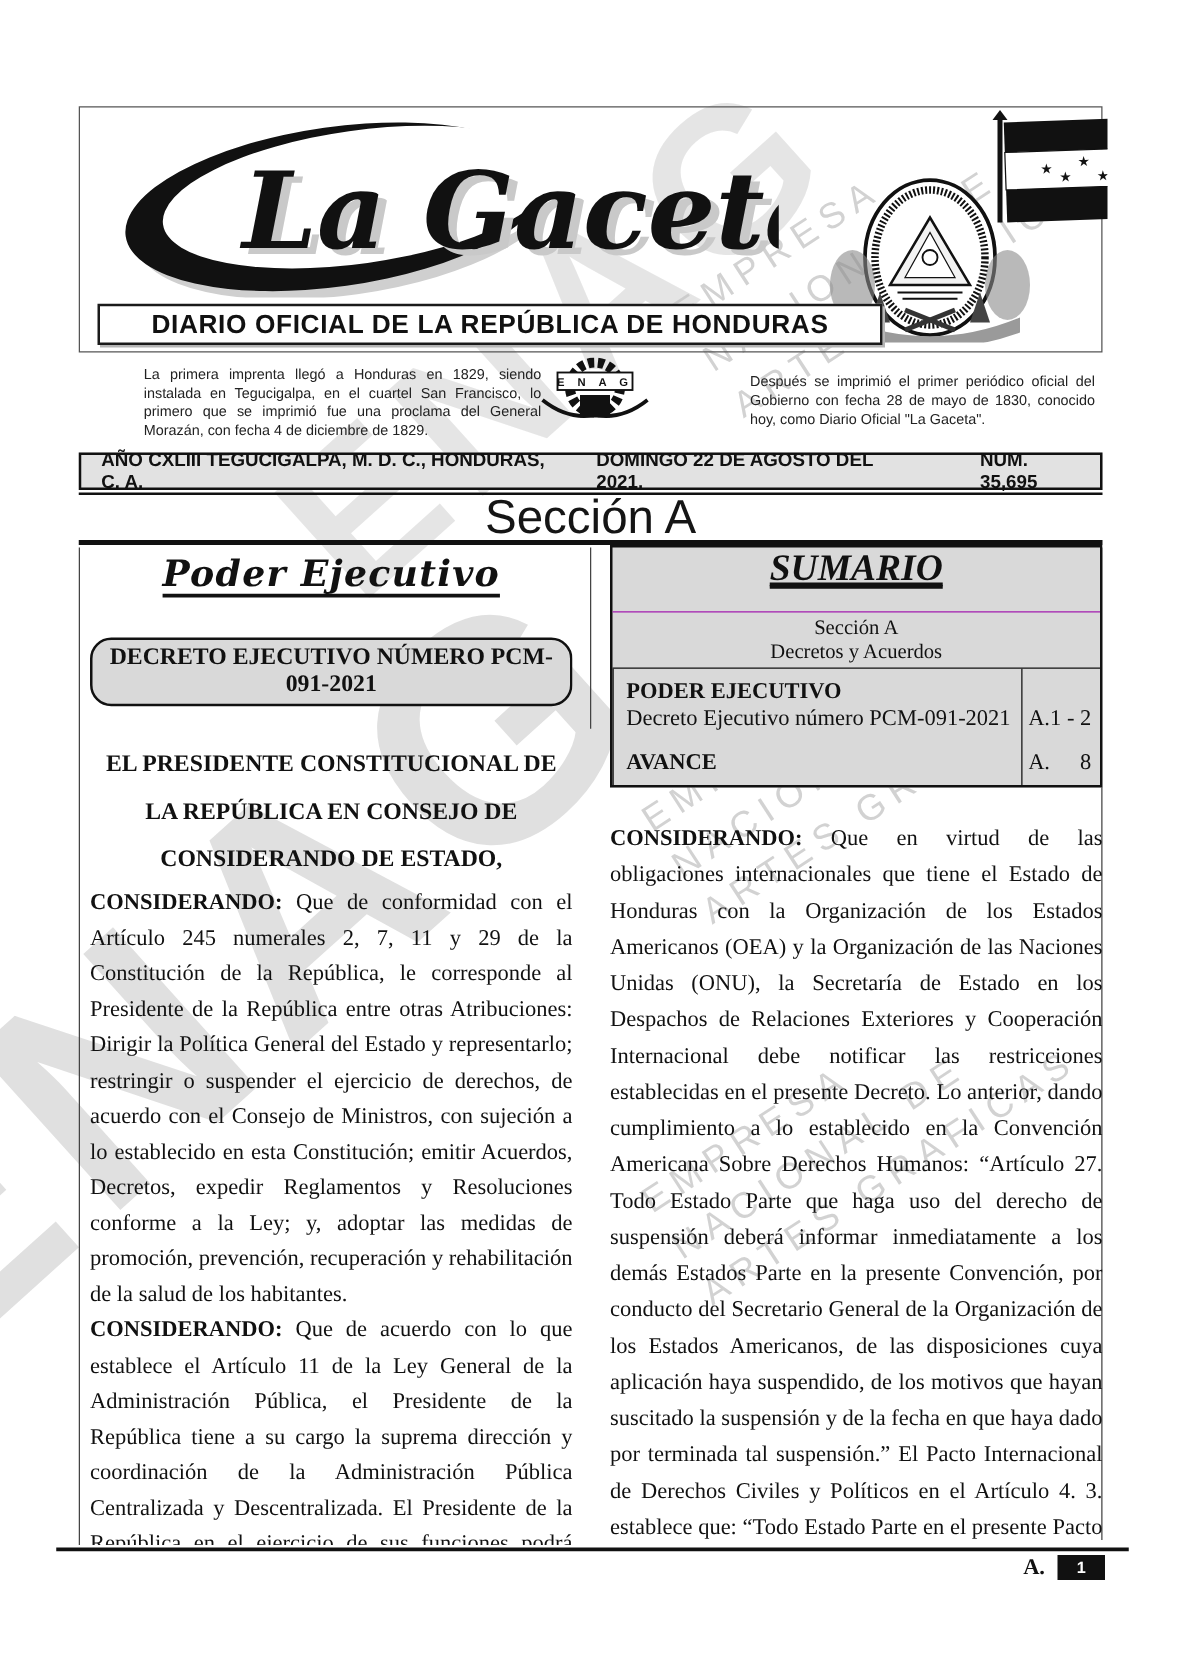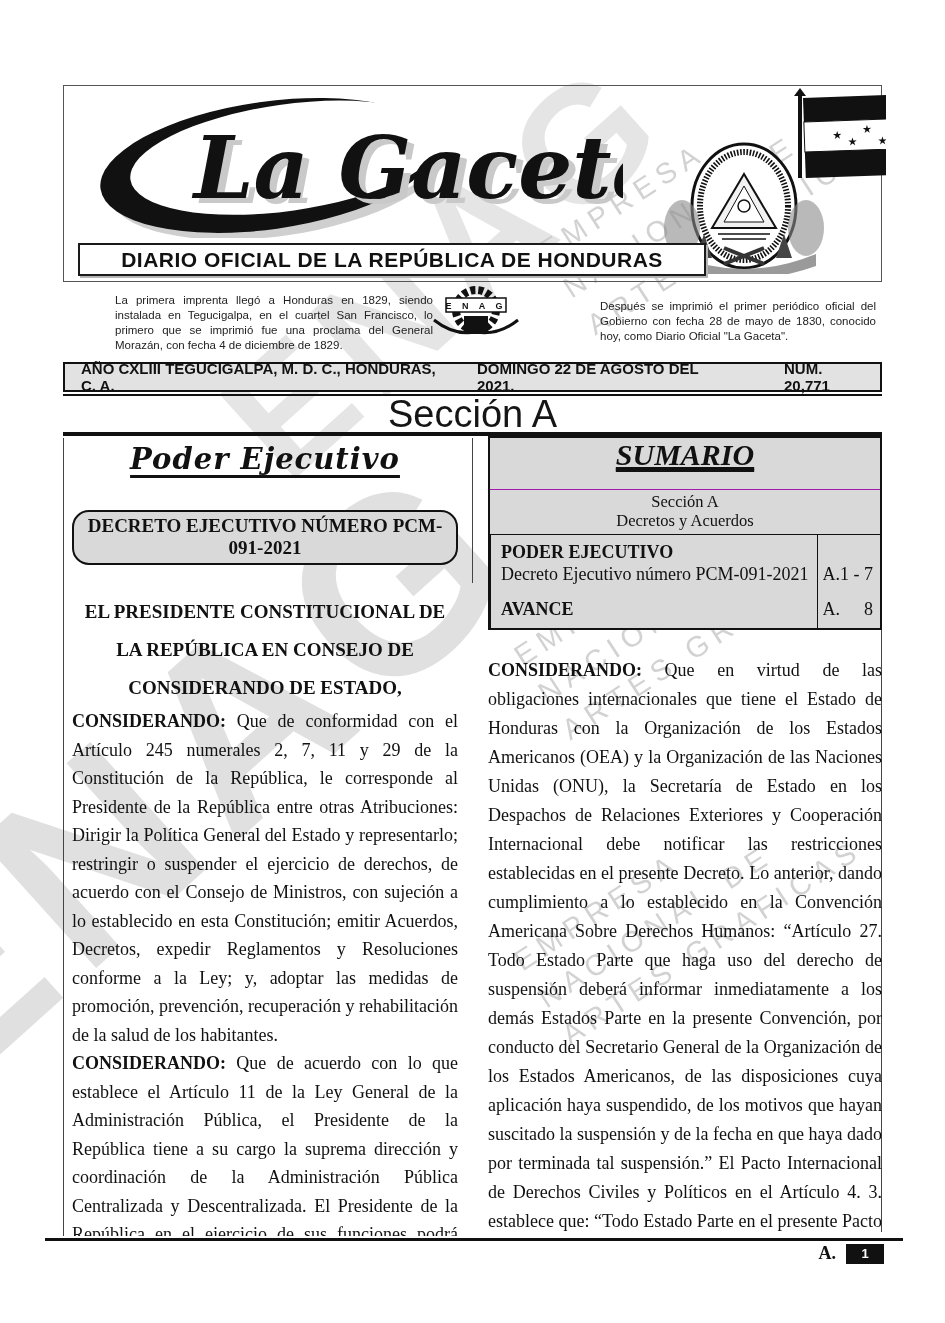--- a/index.html
+++ b/index.html
@@ -167,21 +167,21 @@
       <rect x="30" y="12" width="60" height="14" fill="#fff" stroke="#111" stroke-width="1.5"></rect>
       <text x="60" y="22.5" text-anchor="middle" font-family="Liberation Sans, sans-serif" font-weight="bold" font-size="9" letter-spacing="4" fill="#111">E N A G</text>
     </svg>
     <div class="enag-name">Empresa Nacional de Artes Gráficas</div>
     <div class="enag-abbrev">E.N.A.G.</div>
   </div>
 
   <div class="abs masthead">
     <span>AÑO CXLIII  TEGUCIGALPA, M. D. C., HONDURAS, C. A.</span>
     <span class="m-date">DOMINGO 22 DE  AGOSTO  DEL  2021.</span>
-    <span>NUM. 20,771</span>
+    <span>NUM. 35,695</span>
   </div>
 
   <div class="abs section-band">Sección A</div>
 
   <div class="abs rule-left"></div>
   <div class="abs rule-right"></div>
   <div class="abs rule-mid"></div>
   <div class="abs rule-bottom"></div>
 
   <div class="abs col-left">
@@ -210,21 +210,21 @@
         <div class="se-main">
           <div class="se-line se-bold">PODER EJECUTIVO</div>
           <div class="se-line">Decreto Ejecutivo número PCM-091-2021</div>
           <div class="se-gap"></div>
           <div class="se-line se-bold">AVANCE</div>
         </div>
         <div class="se-pages">
           <div class="se-line"></div>
           <div class="se-line flexline">
             <span>A.</span>
-            <span>1 - 7</span>
+            <span>1 - 2</span>
           </div>
           <div class="se-gap"></div>
           <div class="se-line flexline">
             <span>A.</span>
             <span>8</span>
           </div>
         </div>
       </div>
     </div>
     <p class="para"><b>CONSIDERANDO:</b><span> Que en virtud de las obligaciones internacionales que tiene el Estado de Honduras con la Organización de los Estados Americanos (OEA) y la Organización de las Naciones Unidas (ONU), la Secretaría de Estado en los Despachos de Relaciones Exteriores y Cooperación Internacional debe notificar las restricciones establecidas en el presente Decreto. Lo anterior, dando cumplimiento a lo establecido en la Convención Americana Sobre Derechos Humanos: “Artículo 27. Todo Estado Parte que haga uso del derecho de suspensión deberá informar inmediatamente a los demás Estados Parte en la presente Convención, por conducto del Secretario General de la Organización de los Estados Americanos, de las disposiciones cuya aplicación haya suspendido, de los motivos que hayan suscitado la suspensión y de la fecha en que haya dado por terminada tal suspensión.” El Pacto Internacional de Derechos Civiles y Políticos en el Artículo 4. 3. establece que: “Todo Estado Parte en el presente Pacto que haga uso del derecho de suspensión deberá informar inmediatamente a los demás Estados Parte en el presente Pacto, por conducto del Secretario General de las Naciones Unidas, de las disposiciones cuya</span></p>

